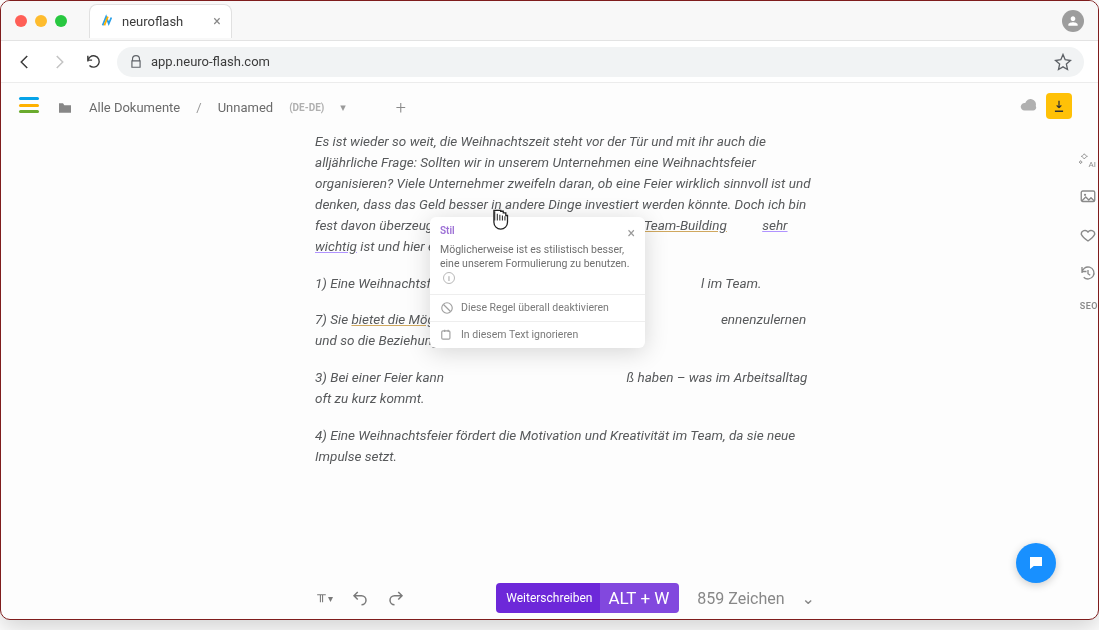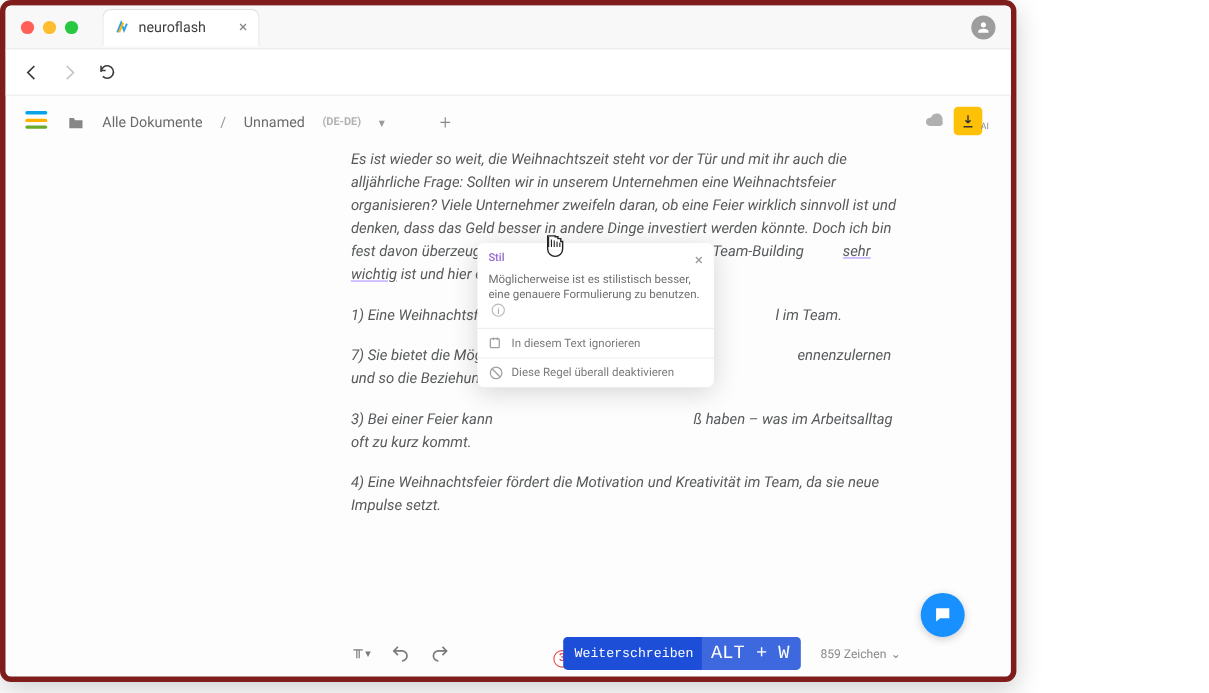--- a/index.html
+++ b/index.html
@@ -1,19 +1,19 @@
 <!DOCTYPE html>
 <html><head>
 <meta charset="utf-8">
 <style>
   * { box-sizing: border-box; margin: 0; padding: 0; }
   html, body { width: 1099px; height: 630px; font-family: -apple-system, BlinkMacSystemFont, "Segoe UI", Roboto, Arial, sans-serif; background: #fff; overflow: hidden; }
 
   
-  .browser-window { position: relative; width: 924px; height: 620px; border: 5px solid #7f1d1d; border-radius: 10px; background: #fdfdfd; overflow: hidden; box-shadow: 0 8px 24px rgba(0,0,0,.18); }
+  .browser-window { position: relative; width: 1099px; height: 620px; border: 1px solid #7f1d1d; border-radius: 10px; background: #fdfdfd; overflow: hidden; box-shadow: 0 8px 24px rgba(0,0,0,.18); }
   .titlebar { height: 40px; display: flex; align-items: center; border-bottom: 1px solid #e3e3e3; background: #f8f8f8; }
   .traffic-lights { display: flex; gap: 8px; padding-left: 14px; }
   .dot { width: 12px; height: 12px; border-radius: 50%; }
   .dot.red { background: #ff5f57; }
   .dot.yellow { background: #febc2e; }
   .dot.green { background: #28c840; }
   .tab { margin-left: 22px; height: 34px; background: #fff; border: 1px solid #e1e1e1; border-bottom: none; border-radius: 8px 8px 0 0; display: flex; align-items: center; padding: 0 10px; gap: 8px; font-size: 13px; color: #3c3c3c; }
   .tab .favico { width: 14px; height: 14px; display: inline-flex; }
   .tab .close { color: #888; font-size: 14px; margin-left: 22px; cursor: default; }
   .account-circle { margin-left: auto; margin-right: 14px; width: 22px; height: 22px; border-radius: 50%; background: #9d9d9d; display: flex; align-items: center; justify-content: center; }
@@ -36,30 +36,30 @@
   .hamburger span:nth-child(3){ background:#6aab2e; }
 
   .center { flex: 1; position: relative; }
   .topline { display: flex; align-items: center; gap: 16px; font-size: 13px; color: #6b6b6b; padding-top: 14px; }
   .topline .folder-ico { width:16px; height:16px; color:#878787; }
   .topline .slash { color:#9a9a9a; }
   .topline .doc-lang { font-size: 10px; color:#b0b0b0;font-weight:bold; }
   .topline .chev { color:#9a9a9a; font-size: 11px; }
   .topline .plus { color:#8a8a8a; font-size: 18px; font-weight: 300; }
 
-  .right-rail { width: 56px; display: flex; flex-direction: row; align-items: flex-start; padding-top: 12px; gap: 18px; }
+  .right-rail { width: 56px; display: flex; flex-direction: column; align-items: flex-end; padding-top: 12px; gap: 18px; }
   .right-rail .cloud { width:18px; height:18px; color:#b0b0b0; }
   .dlbtn { width:26px; height:26px; background:#ffc107; border-radius:4px; display:flex; align-items:center; justify-content:center; }
   .rail-ico { width:20px; height:20px; color:#8a8a8a; display:flex; align-items:center; justify-content:center; }
   .seo-txt { font-size: 9px; color:#8a8a8a; font-weight:600; letter-spacing: .5px; }
 
   
   .doc { position: absolute; left: 258px; top: 48px; width: 500px; font-size: 13.5px; line-height: 1.55; color: #57595b; font-style: italic; }
   .doc p { margin-bottom: 16px; }
-  .underline { text-decoration-color: #d0a85f; }
+  .underline { text-decoration: underline; text-decoration-color: #d0a85f; }
   .highlight { text-decoration: underline; text-decoration-color: #b093ff; margin-left: 32px; }
 
   
   .cursor { position: absolute; left: 428px; top: 124px; width: 28px; height: 34px; z-index: 60; }
   .cursor svg { width:100%; height:100%; }
 
   
   .popover { position: absolute; left: 373px; top: 134px; width: 215px; background:#fff; border-radius:6px; box-shadow: 0 4px 24px rgba(0,0,0,.16); font-style: normal; z-index: 50; }
   .popover .pop-head { display:flex; justify-content:space-between; align-items:flex-start; padding:8px 10px 0 10px; }
   .popover .pop-title { font-size:10px; color:#9c6fd5; font-weight:600; }
@@ -72,24 +72,24 @@
   .pop-row .rico { width:14px; height:14px; color:#a0a0a0; display:flex; }
   .pop-foot { border-top:1px solid #eee; display:flex; justify-content:space-between; align-items:center; padding:5px 8px; }
   .lt-brand { font-size:10px; color:#8a8a8a; }
   .lt-badge { background:#2a97e8; color:#fff; font-size:9px; padding:1px 7px; border-radius:8px; margin-left:4px; }
   .lt-logo { width:16px; height:16px; }
 
   
   .bottom { position:absolute; left:258px; bottom:6px; width:500px; display:flex; align-items:center; gap:18px; color:#7a7a7a; }
   .bottom .tico { width:18px; height:18px; color:#7a7a7a; }
   .bottom .tdrop { font-size: 10px; color:#7a7a7a; }
-  .btn-weiter { margin-left:auto; background:#1d4ed8; color:#fff; font-size:12px; border-radius:4px; display:flex; align-items:center; height:30px;font-family:Liberation Mono, monospace; }
+  .btn-weiter { margin-left:auto; background:#6d28d9; color:#fff; font-size:12px; border-radius:4px; display:flex; align-items:center; height:30px; }
   .btn-weiter .btn-l { padding:0 8px 0 10px; }
   .btn-weiter .btn-r { padding:0 10px 0 8px; background:rgba(255,255,255,.15); height:100%; display:flex; align-items:center; border-radius:0 4px 4px 0; font-size:17px;}
-  .char-count { font-size:11px; color:#888; display:flex; align-items:center; gap:4px;justify-content:flex-end; }
+  .char-count { font-size:16px; color:#888; display:flex; align-items:center; gap:17px;justify-content:flex-end; }
 
   
   .err-badge { position:absolute; right:300px; top:456px; width:16px; height:16px; border:1.5px solid #e84a4a; border-radius:50%; color:#e84a4a; font-size:10px; display:flex; align-items:center; justify-content:center; font-style:normal; font-weight:600; }
 
   
   .fab { position:absolute; right:42px; bottom:36px; width:40px; height:40px; border-radius:50%; background:#1890ff; display:flex; align-items:center; justify-content:center; box-shadow:0 2px 8px rgba(0,0,0,.2); }
   .fab svg { width:18px; height:18px; fill:#fff; }
 
 </style>
 </head>
@@ -128,20 +128,33 @@
     </div>
     <div class="nav-ico disabled">
       <svg viewBox="0 0 24 24" width="18" height="18">
           <path d="M9 4l8 8-8 8" stroke="currentColor" stroke-width="2" fill="none"></path>
         </svg>
     </div>
     <div class="nav-ico">
       <svg viewBox="0 0 24 24" width="17" height="17">
           <path d="M4 12a8 8 0 1 1 2.3 5.6M4 4v6h6" stroke="currentColor" stroke-width="2" fill="none"></path>
         </svg>
+    </div>
+    <div class="addr-input">
+      <span class="lock">
+        <svg viewBox="0 0 24 24" width="14" height="14">
+            <path d="M6 10V7a6 6 0 0 1 12 0v3M5 10h14v11H5z" stroke="currentColor" stroke-width="2" fill="none"></path>
+          </svg>
+      </span>
+      <span>app.neuro-flash.com</span>
+      <span class="star">
+        <svg viewBox="0 0 24 24" width="18" height="18">
+            <path d="M12 2l2.9 6.9L22 10l-5.5 4.8L18 22l-6-3.5L6 22l1.5-7.2L2 10l7.1-1.1z" stroke="currentColor" stroke-width="1.8" fill="none"></path>
+          </svg>
+      </span>
     </div>
   </div>
 
   <div class="app">
 
     <div class="left-rail">
       <div class="hamburger">
         <span></span>
           <span></span>
           <span></span>
@@ -180,39 +193,39 @@
 
         <div class="err-badge">3</div>
       </div>
 
       <div class="popover">
         <div class="pop-head">
           <div class="pop-title">Stil</div>
           <div class="pop-close">×</div>
         </div>
         <div class="pop-body">
-          <span>Möglicherweise ist es stilistisch besser, eine genauere Formulierung zu benutzen.</span><span class="info-ico">i</span>
+          <span>Möglicherweise ist es stilistisch besser, eine unserem Formulierung zu benutzen.</span><span class="info-ico">i</span>
+        </div>
+        <div class="pop-row">
+          <span class="rico">
+              <svg viewBox="0 0 24 24" width="14" height="14">
+                <circle cx="12" cy="12" r="9" stroke="currentColor" stroke-width="2" fill="none"></circle>
+                <path d="M6 6l12 12" stroke="currentColor" stroke-width="2"></path>
+              </svg>
+            </span>
+          <span>Diese Regel überall deaktivieren</span>
         </div>
         <div class="pop-row">
           <span class="rico">
               <svg viewBox="0 0 24 24" width="14" height="14">
                 <rect x="3" y="5" width="14" height="14" rx="2" stroke="currentColor" stroke-width="2" fill="none"></rect>
                 <path d="M8 3v4M14 3v4" stroke="currentColor" stroke-width="2"></path>
               </svg>
             </span>
           <span>In diesem Text ignorieren</span>
-        </div>
-        <div class="pop-row">
-          <span class="rico">
-              <svg viewBox="0 0 24 24" width="14" height="14">
-                <circle cx="12" cy="12" r="9" stroke="currentColor" stroke-width="2" fill="none"></circle>
-                <path d="M6 6l12 12" stroke="currentColor" stroke-width="2"></path>
-              </svg>
-            </span>
-          <span>Diese Regel überall deaktivieren</span>
         </div>
       </div>
 
       <div class="cursor">
         <svg viewBox="0 0 32 40">
           <path d="M10 4 v14 a8 8 0 0 0 16 0 v-8 h-2 v-3 h-3 v-2 h-3 v-1 z" fill="#fff" stroke="#222" stroke-width="1.5"></path>
           <path d="M11 5 v11 M14 8 v8 M17 9 v7 M20 10 v6 M23 11 v5" stroke="#222" stroke-width="1.2" fill="none"></path>
         </svg>
       </div>
 

